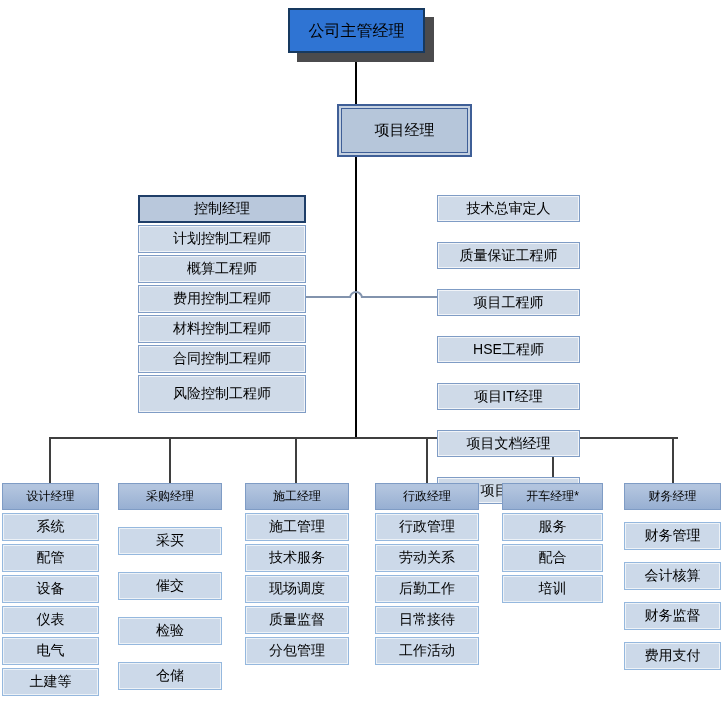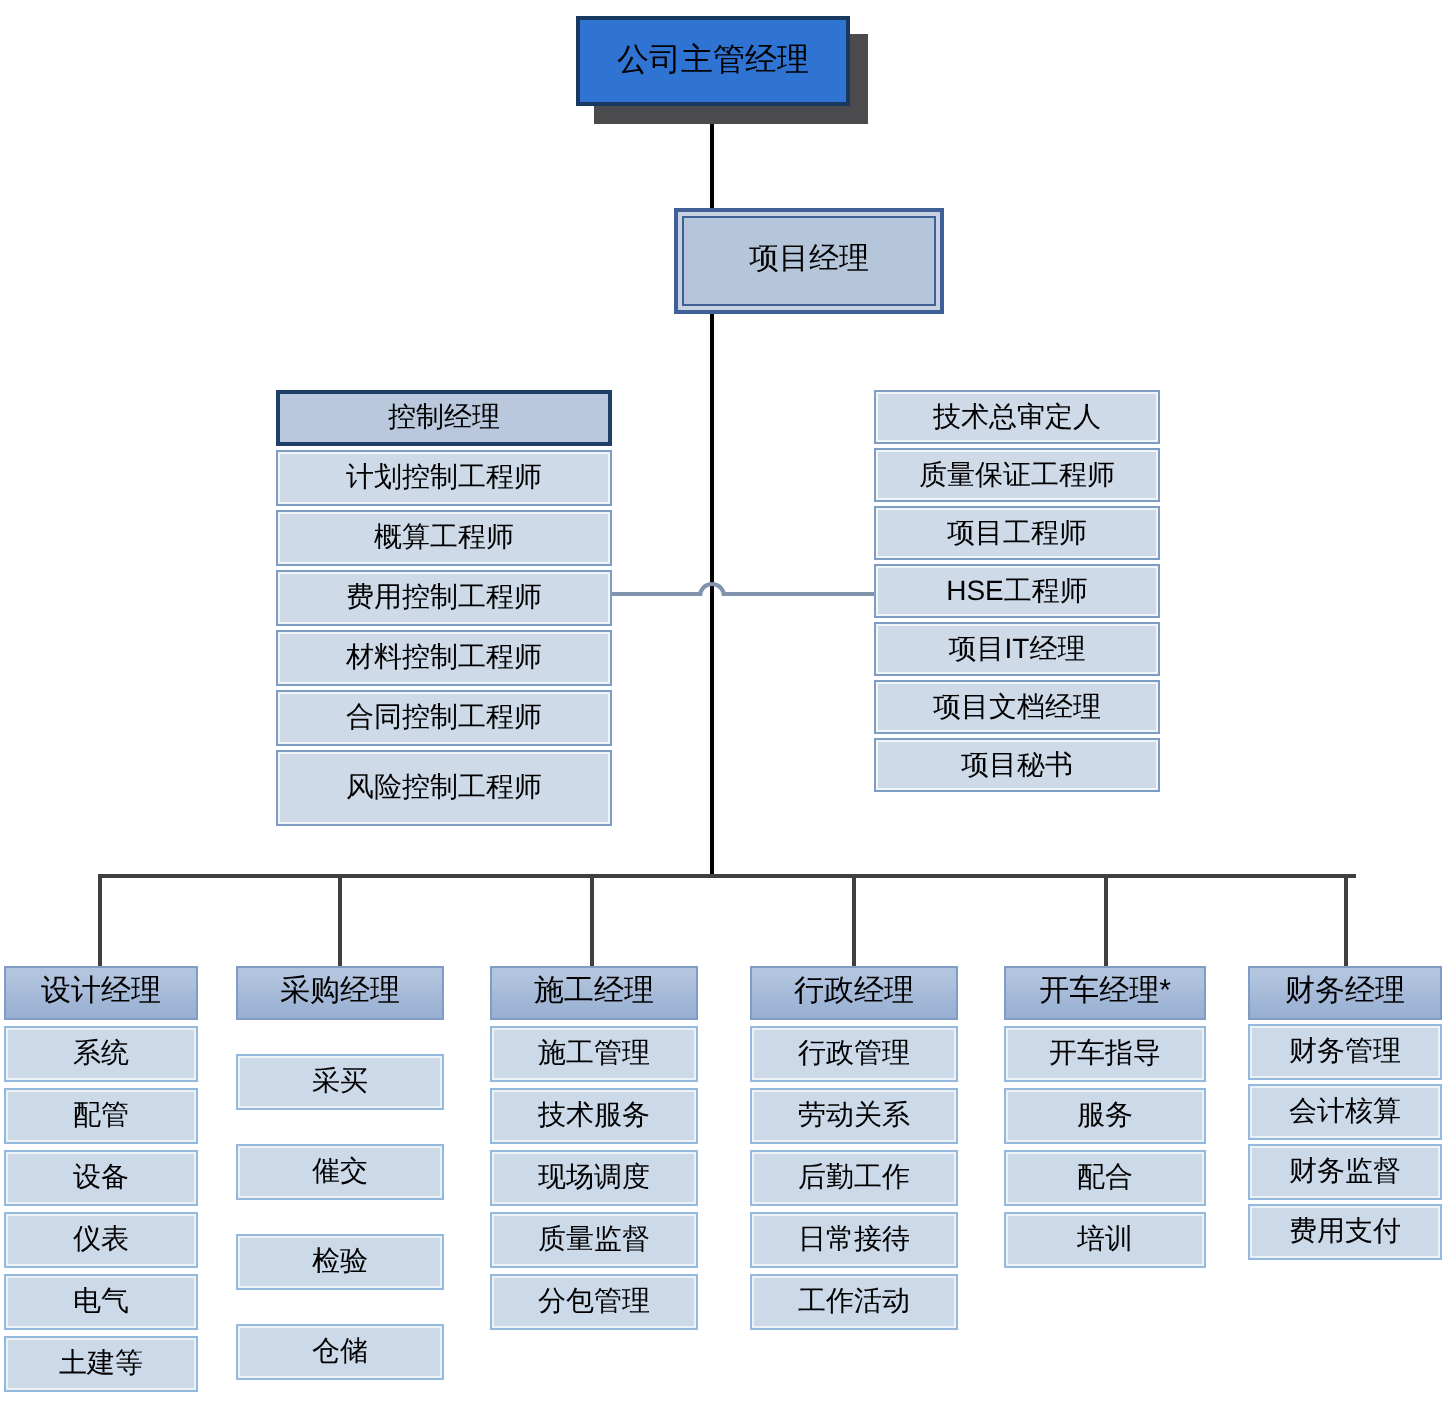--- a/index.html
+++ b/index.html
@@ -30,21 +30,21 @@
     font-size:14px;height:28px;
   }
   .item{
     background:var(--item-fill);border:1px solid var(--item-border);
     box-shadow:inset 0 0 0 1px rgba(255,255,255,.7);font-size:14px;height:28px;
   }
   .item-r{height:27px;}
   .tall{height:38px;}
   .dept-hdr{
     background:linear-gradient(#b2c4de 15%, var(--dept-hdr-fill));
-    border:1px solid var(--item-border);font-size:15px;height:27px;
+    border:1px solid var(--item-border);font-size:12px;height:27px;
   }
   .dept-item{
     background:var(--dept-item-fill);border:1px solid var(--dept-item-border);
     box-shadow:inset 0 0 0 1px rgba(255,255,255,.65);font-size:14px;height:28px;
   }
   .line{position:absolute;}
   .l-black{background:var(--line-black);}
   .l-dark{background:var(--line-dark);}
   .l-mid{background:var(--line-mid);}
   .hop{
@@ -80,21 +80,21 @@
   <div class="col" style="left:138px;top:195px;width:168px;gap:2px;">
     <div class="ctl-hdr">控制经理</div>
     <div class="item">计划控制工程师</div>
     <div class="item">概算工程师</div>
     <div class="item">费用控制工程师</div>
     <div class="item">材料控制工程师</div>
     <div class="item">合同控制工程师</div>
     <div class="item tall">风险控制工程师</div>
   </div>
 
-  <div class="col" style="left:437px;top:195px;width:143px;gap:2px;">
+  <div class="col" style="left:437px;top:195px;width:143px;gap:20px;">
     <div class="item item-r">技术总审定人</div>
     <div class="item item-r">质量保证工程师</div>
     <div class="item item-r">项目工程师</div>
     <div class="item item-r">HSE工程师</div>
     <div class="item item-r">项目IT经理</div>
     <div class="item item-r">项目文档经理</div>
     <div class="item item-r">项目秘书</div>
   </div>
 
   <div class="col" style="left:2px;top:483px;width:97px;gap:3px;">
@@ -128,27 +128,26 @@
     <div class="dept-hdr">行政经理</div>
     <div class="dept-item">行政管理</div>
     <div class="dept-item">劳动关系</div>
     <div class="dept-item">后勤工作</div>
     <div class="dept-item">日常接待</div>
     <div class="dept-item">工作活动</div>
   </div>
 
   <div class="col" style="left:502px;top:483px;width:101px;gap:3px;">
     <div class="dept-hdr">开车经理*</div>
-    <div class="dept-item">开车指导</div>
     <div class="dept-item">服务</div>
     <div class="dept-item">配合</div>
     <div class="dept-item">培训</div>
   </div>
 
-  <div class="col" style="left:624px;top:483px;width:97px;gap:2px;">
+  <div class="col" style="left:624px;top:483px;width:97px;gap:12px;">
     <div class="dept-hdr">财务经理</div>
     <div class="dept-item">财务管理</div>
     <div class="dept-item">会计核算</div>
     <div class="dept-item">财务监督</div>
     <div class="dept-item">费用支付</div>
   </div>
 
 </div>
 
 </body></html>

